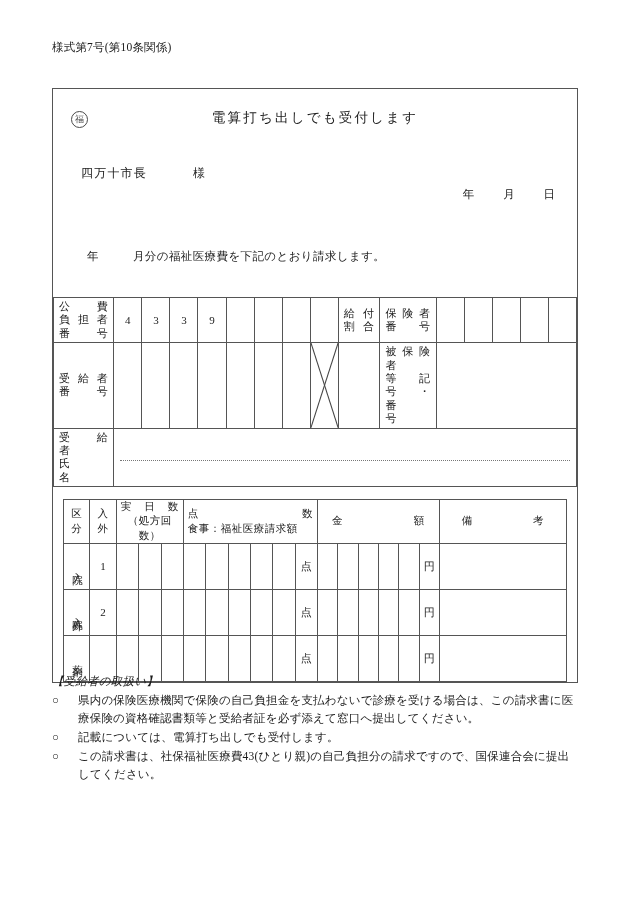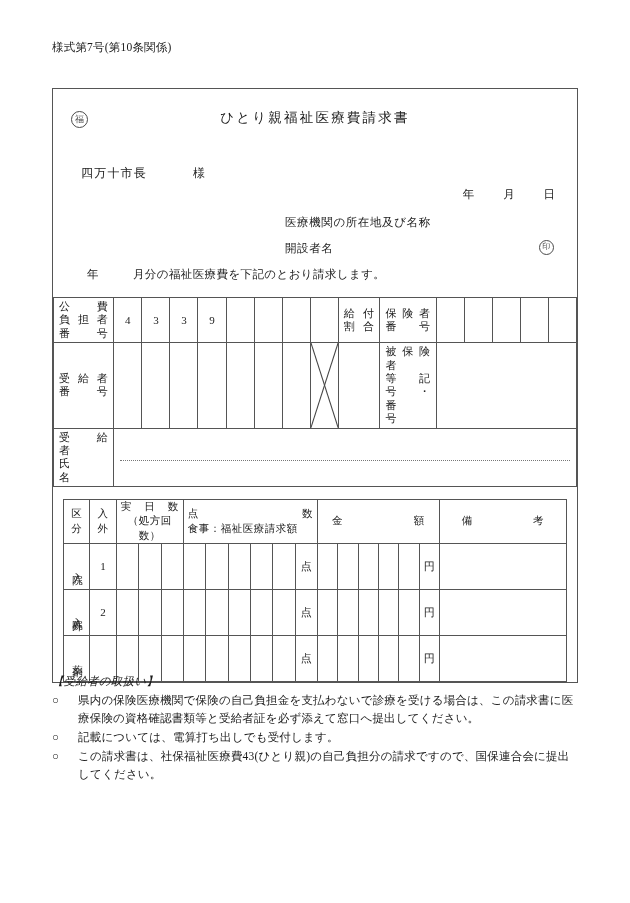--- a/index.html
+++ b/index.html
@@ -121,21 +121,21 @@
     border: 1px solid #4a4a4a;
     border-radius: 50%;
     font-size: 8px;
     line-height: 12px;
     text-align: center;
     color: #4a4a4a;
   }
   .claim-sentence {
     position: absolute;
     left: 34px;
-    top: 178px;
+    top: 160px;
     font-size: 11.5px;
     letter-spacing: 0.4px;
   }
   .claim-sentence .yr { margin-right: 34px; }
 
   
   table.grid {
     border-collapse: collapse;
     width: 100%;
     table-layout: fixed;
@@ -256,39 +256,32 @@
 
 <div class="page">
 
   <div class="form-number">様式第7号(第10条関係)</div>
 
 
   <div class="form-box">
 
     <div class="head-area">
       <div class="seal-fuku">福</div>
-      <div class="doc-title">ひとり親福祉医療費請求書</div>
+      <div class="doc-title">電算打ち出しでも受付します</div>
 
       <div class="addressee">
         <span>四万十市長</span><span class="honorific">様</span>
       </div>
 
       <div class="date-line">
         <span>年</span>
         <span>月</span>
         <span>日</span>
       </div>
 
-      <div class="inst-block">
-        <div>医療機関の所在地及び名称</div>
-        <div class="row2">
-          <span>開設者名</span>
-          <span class="seal-in">印</span>
-        </div>
-      </div>
 
       <div class="claim-sentence">
         <span class="yr">年</span><span>月分の福祉医療費を下記のとおり請求します。</span>
       </div>
     </div>
 
     <table class="grid">
       <colgroup>
         <col style="width:58px">
         <col style="width:27px">

